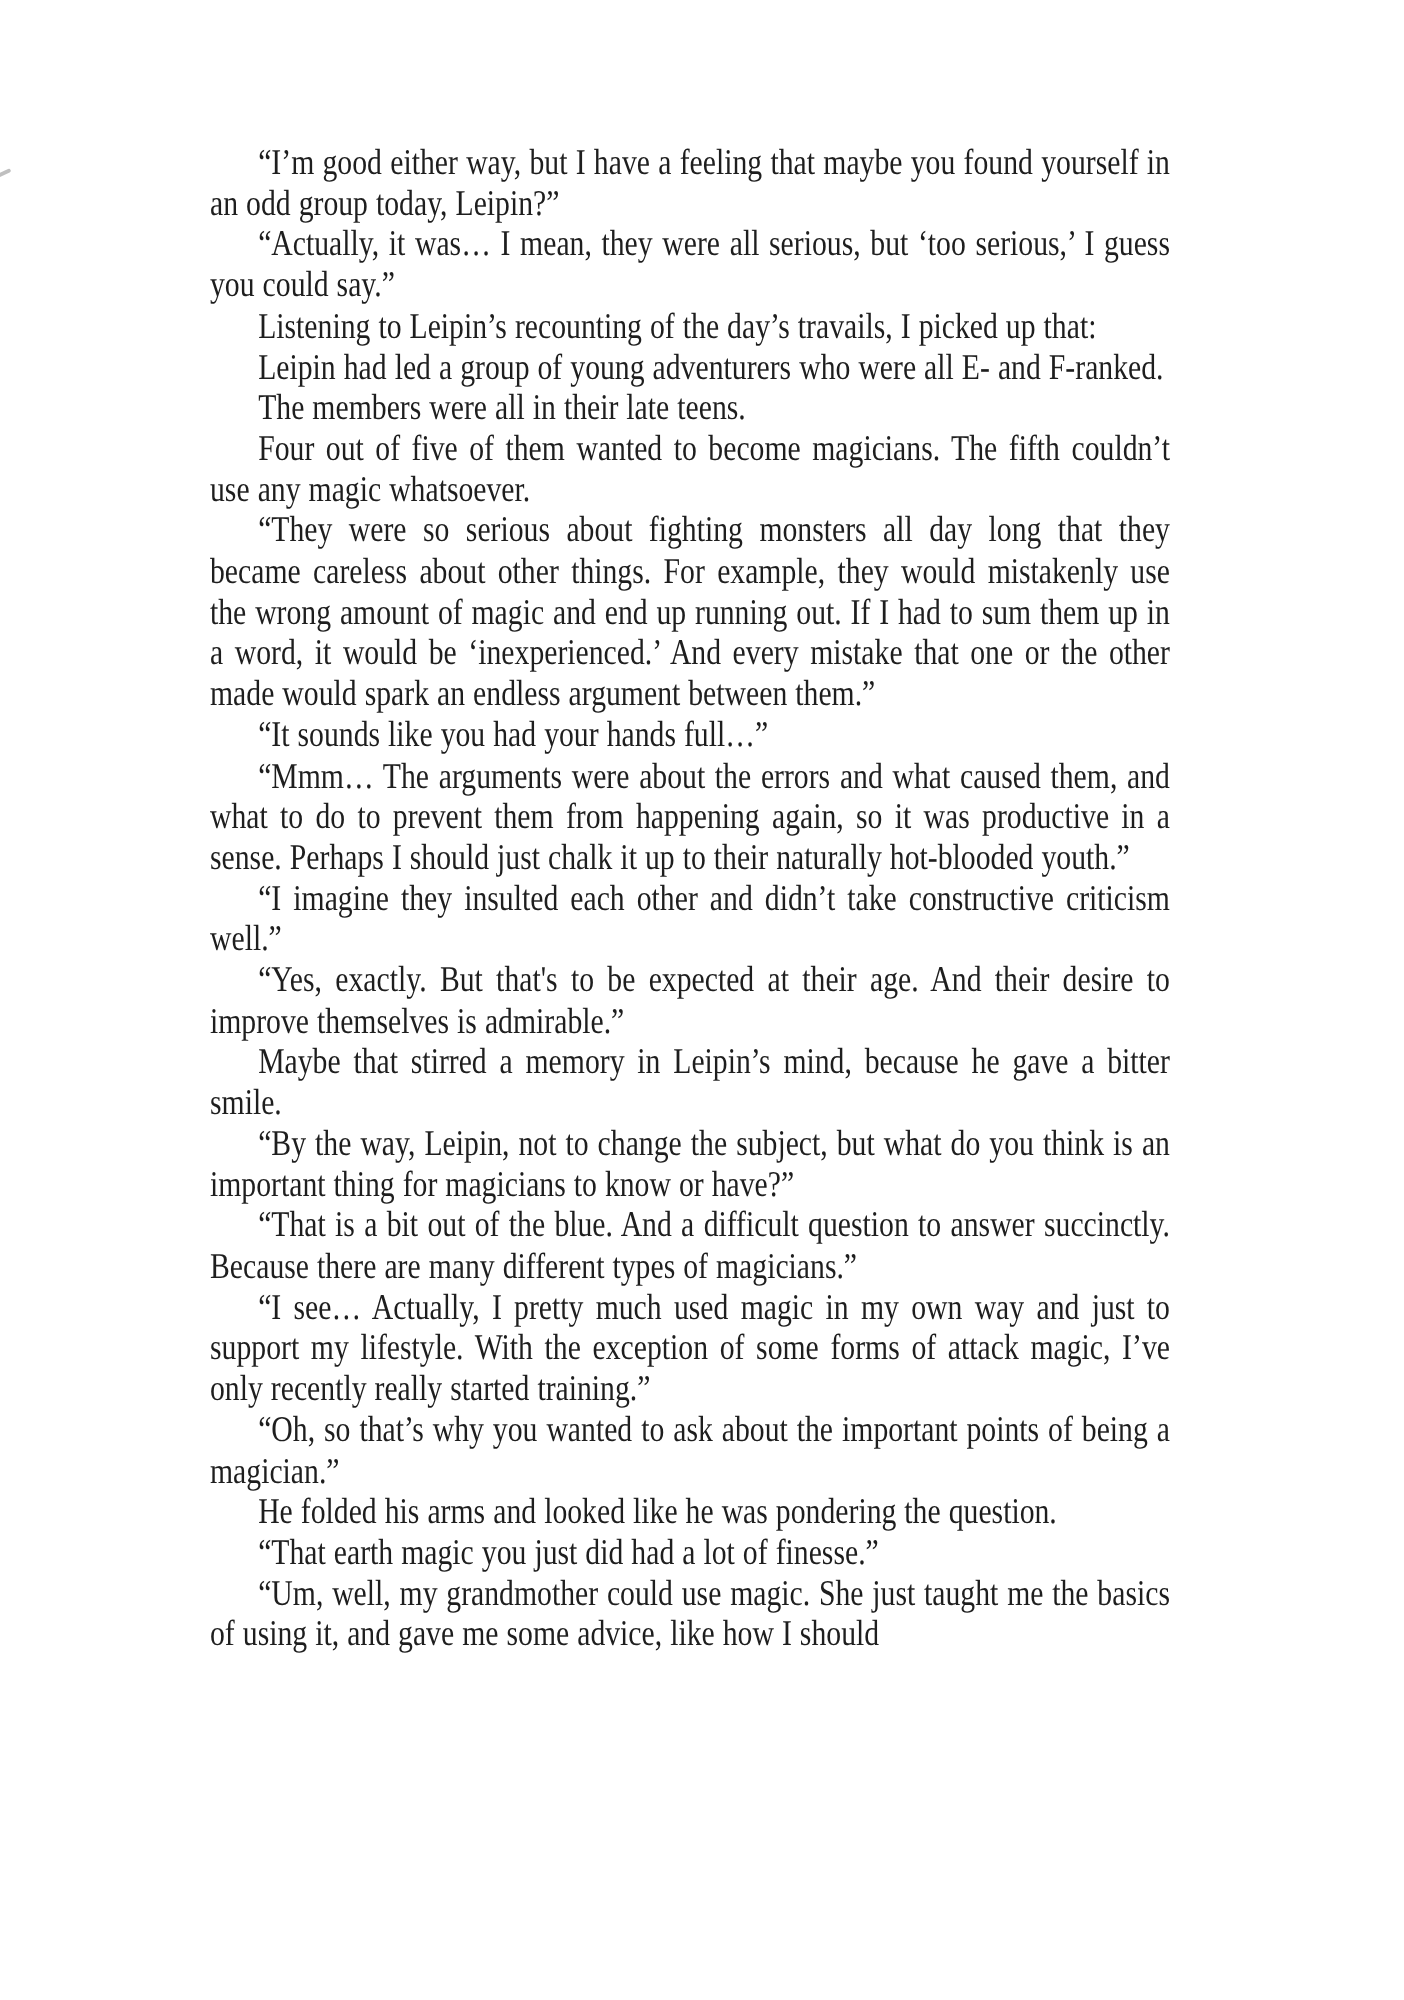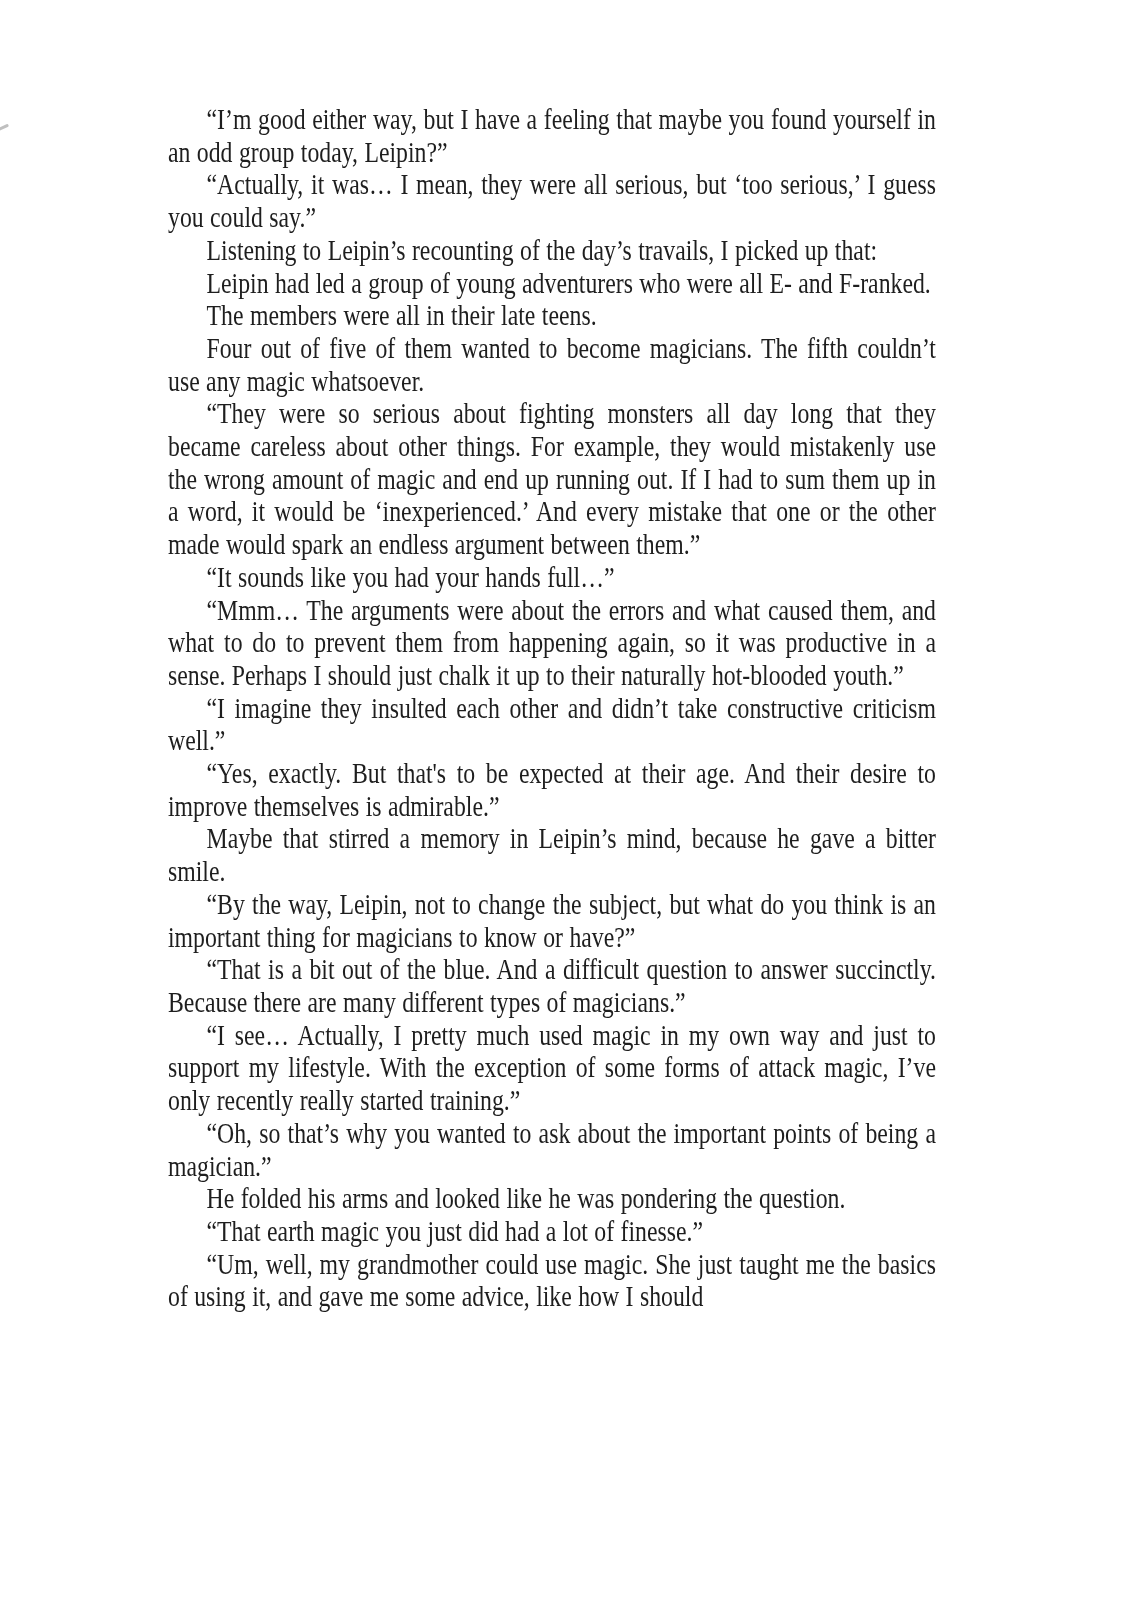--- a/index.html
+++ b/index.html
@@ -14,20 +14,21 @@
   body {
     width: 1123px;
     height: 1600px;
     background: var(--bg-color);
     position: relative;
     overflow: hidden;
   }
   .book-page {
     position: absolute;
     inset: 0;
+    margin-top: 11px;
   }
   
   .edge-mark {
     position: absolute;
     left: -3px;
     top: 126px;
     width: 12px;
     height: 3px;
     background: #aaaaaa;
     opacity: 0.75;

